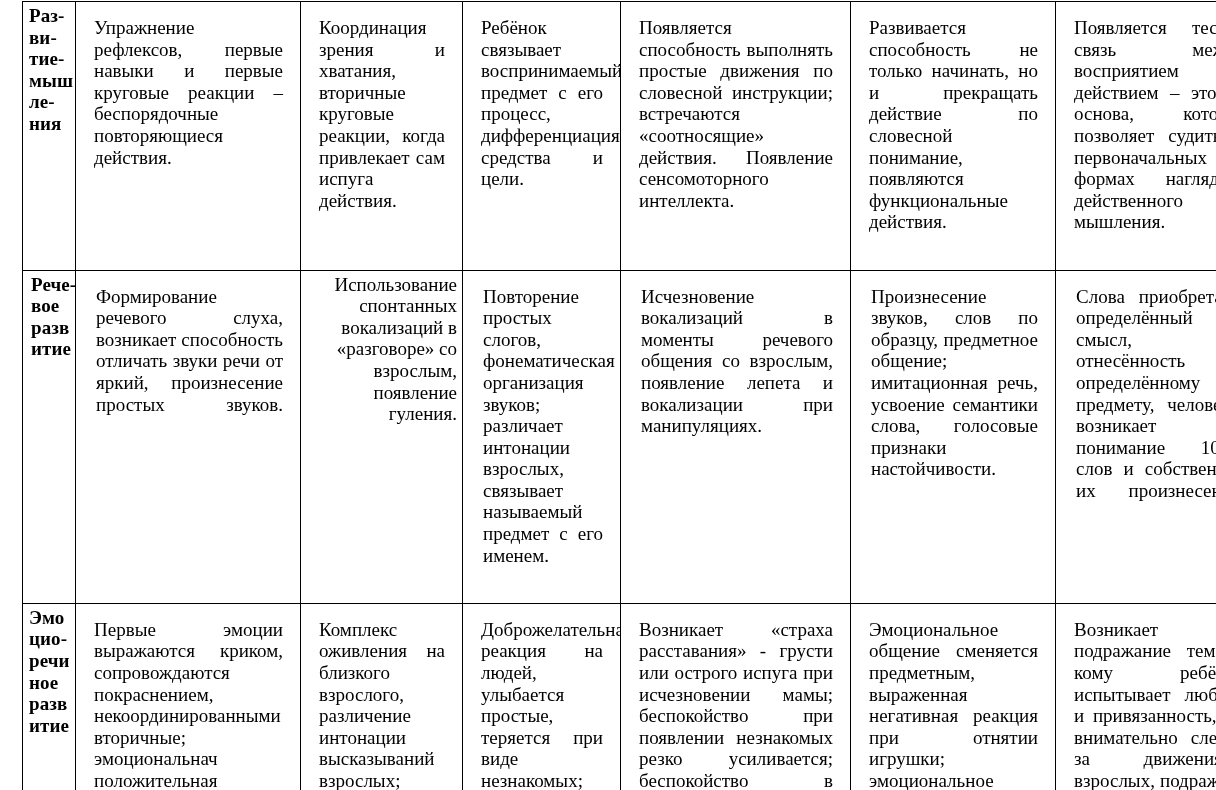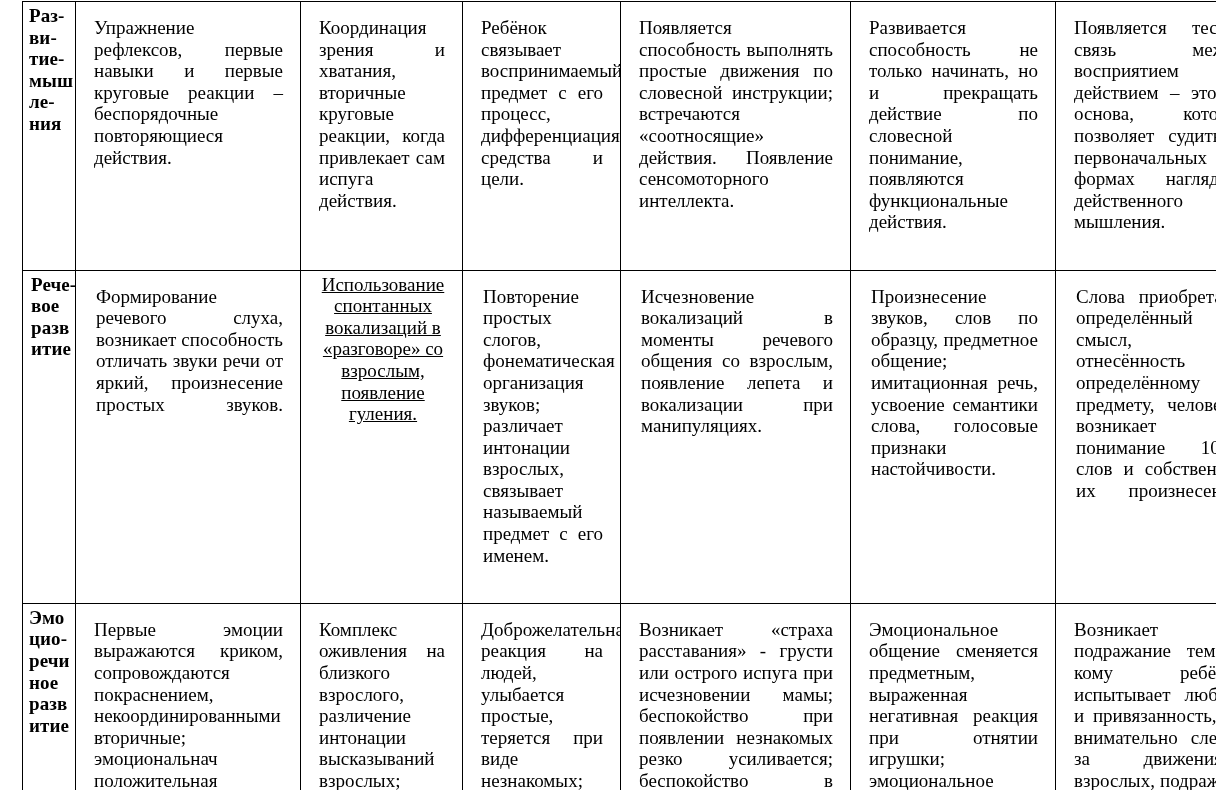--- a/index.html
+++ b/index.html
@@ -46,21 +46,21 @@
   col.c6{width:207px;}
 
   
   tr.r-think td{height:196px;}
   tr.r-speech td{height:206px;padding-left:8px;}
   tr.r-emo td{height:343px;}
 
   
   p.j{margin:12px;text-align:justify;}
   p.j:after{content:"";display:inline-block;width:100%;}
-  p.nj{margin:0;text-align:center;text-decoration:underline;}
+  p.nj{margin:0;text-align:right;}
   .hdr-line{display:block;}
 </style>
 </head>
 <body>
 
 <div id="sheet">
 
   <table class="dev-table">
     <colgroup>
       <col class="c-hdr">

